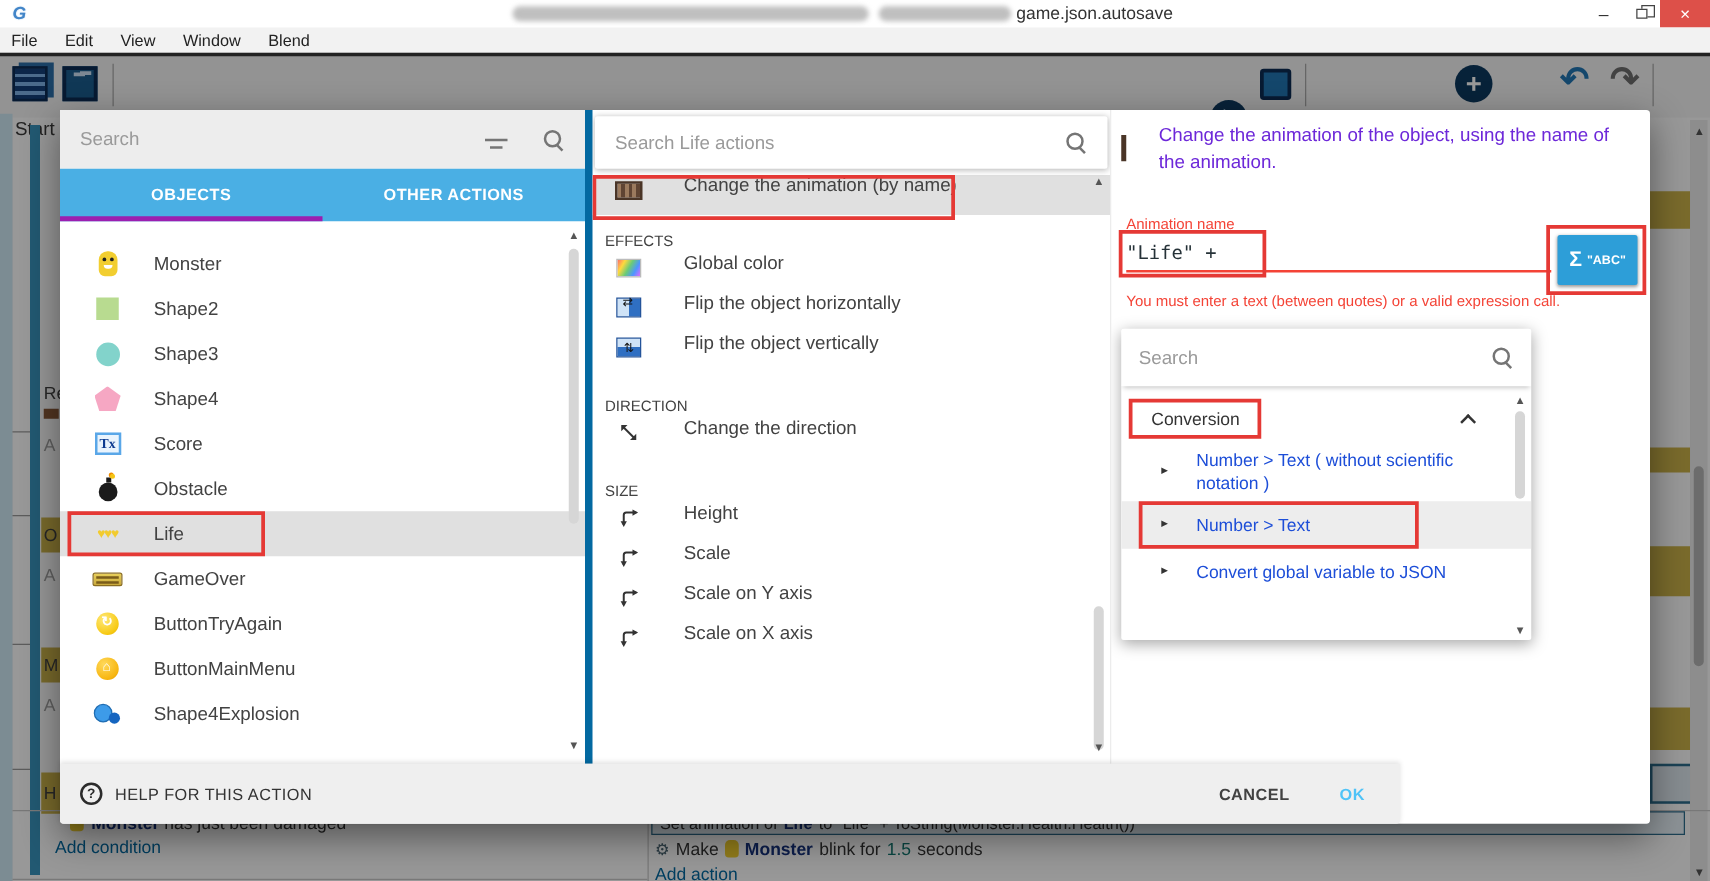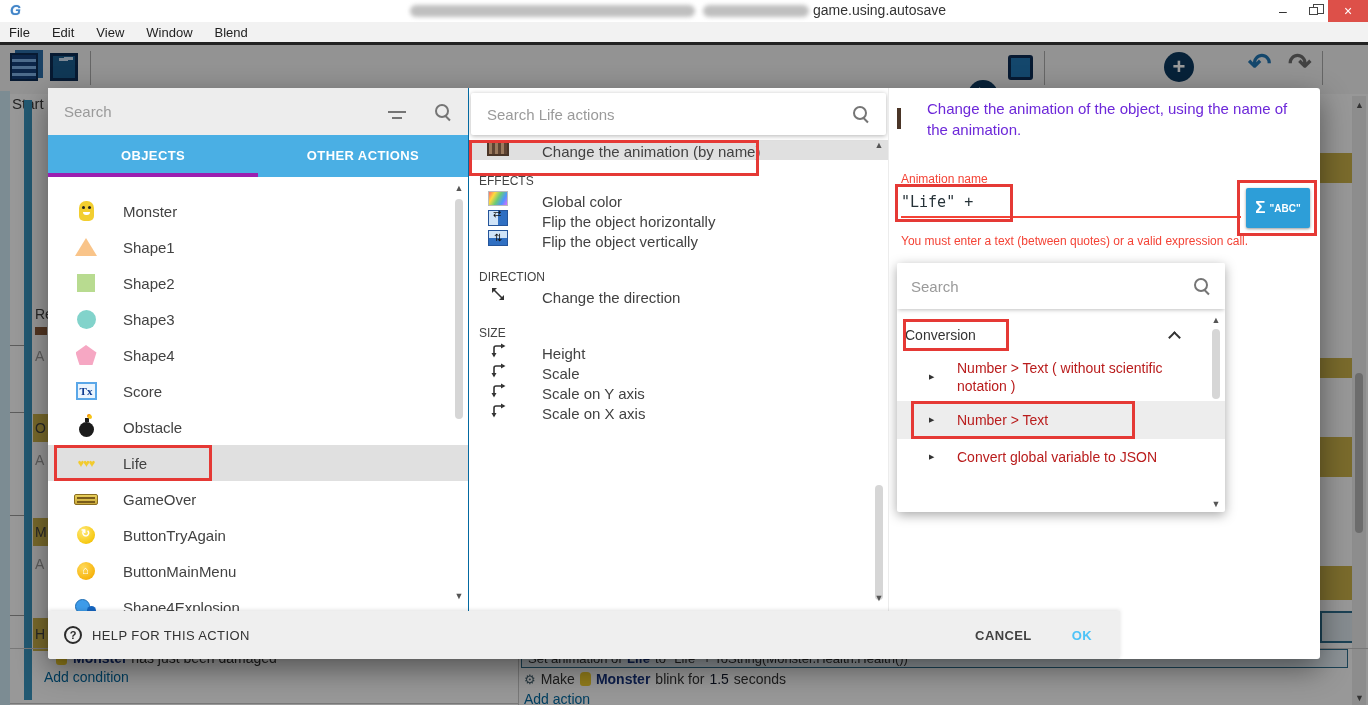--- a/index.html
+++ b/index.html
@@ -79,33 +79,33 @@
   .ra-up { left:1355px; top:55px; } .ra-down { left:1355px; top:648px; }
 
   .hline { height:1px; background:#c9c9c9; }
   .vline { width:1px; background:#c9c9c9; }
   .mini-monster { width:11px; height:14px; background:#f2cf2e; border-radius:4px 4px 3px 3px; display:inline-block; }
   .cond-row { left:56px; top:605px; display:flex; align-items:center; gap:6px; font-size:14px; color:#333; }
   .obj-ref { font-weight:bold; color:#16337e; }
   .add-link { font-size:14px; color:#0369a1; }
   .sel-action { left:521px; top:604px; width:827px; height:19px; border:1px solid #2e6e8e; background:#eaf3fa;
     display:flex; align-items:center; gap:5px; padding-left:6px; font-size:13px; color:#333; overflow:hidden; white-space:nowrap; }
-  .expr-green { color:#0f172a;text-align:center; }
+  .expr-green { color:#0f766e;text-align:center; }
   .make-row { left:524px; top:626px; display:flex; align-items:center; gap:5px; font-size:14px; color:#333; }
   .gear::before { content:"⚙"; color:#4a6572; font-size:13px; }
 
   
   .dim { position:absolute; left:0; top:42px; width:1368px; height:663px; background:rgba(0,0,0,.40); z-index:5; }
 
   
   .dialog { position:absolute; left:48px; top:88px; width:1272px; height:571px; background:#fff; z-index:10;
     border-radius:3px; box-shadow:0 10px 30px rgba(0,0,0,.45); }
   .col { position:absolute; top:0; height:523px; overflow:hidden; }
   .col-left { left:0; width:420px; }
-  .col-mid { left:420px; width:420px; border-left:1px solid #0369a1; }
+  .col-mid { left:420px; width:420px; border-left:6px solid #0369a1; }
   .col-right { left:840px; width:432px; border-left:1px solid #ececec; }
 
   .search-left { height:47px; background:#ededed; display:flex; align-items:center; padding:0 16px; gap:14px; }
   .search-input { flex:1; border:none; outline:none; background:transparent; font-size:15px; color:#444;
     font-family:"Liberation Sans",sans-serif; }
   .search-input::placeholder { color:#9a9a9a; }
   .icon-filter { width:18px; height:2px; background:#757575; position:relative; margin-right:14px; }
   .icon-filter::before { content:""; position:absolute; top:6px; left:4px; width:10px; height:2px; background:#757575; }
   .icon-mag { width:18px; height:18px; position:relative; flex:0 0 18px; }
   .icon-mag::before { content:""; position:absolute; top:1px; left:1px; width:10px; height:10px;
@@ -166,21 +166,21 @@
   .vscroll { position:absolute; width:12px; }
   .vs-left { right:3px; top:95px; bottom:10px; }
   .vs-mid { right:3px; top:52px; bottom:8px; }
   .vs-arrow { position:absolute; left:0; width:12px; text-align:center; font-size:9px; color:#555; }
   .vs-thumb { position:absolute; left:2px; width:8px; background:#d6d6d6; border-radius:4px; }
 
   
   .mid-search { position:absolute; left:2px; right:2px; top:5px; height:42px; background:#fff; border-radius:2px;
     box-shadow:0 1px 5px rgba(0,0,0,.3); display:flex; align-items:center; padding:0 16px; z-index:2; }
   .mid-list { padding-top:52px; }
-  .mid-row { height:20px; display:flex; align-items:flex-end; position:relative; }
+  .mid-row { height:32px; display:flex; align-items:flex-start; position:relative; }
   .mid-row.selected { background:#e0e0e0; }
   .mid-ic { width:24px; height:24px; margin-left:17px; margin-right:32px; display:flex; align-items:center; justify-content:center; }
   .mid-header { height:30px; padding-left:10px; font-size:12px; color:#424242; display:flex; align-items:flex-end;
     padding-bottom:2px; }
   .mt6 { margin-top:6px; }
   .icon-film { width:22px; height:15px; border:2px solid #4a3527;
     background:repeating-linear-gradient(90deg,#9b7a5e 0 3px,#5f4433 3px 6px); }
   .icon-rainbow { width:20px; height:15px; border:1px solid #bbb;
     background:linear-gradient(120deg,#ff6b6b 0%,#ffd93d 25%,#6bcb77 50%,#4d96ff 75%,#e06bff 100%); }
   .icon-fliph { width:20px; height:16px; background:linear-gradient(90deg,#cfe3f7 0 50%,#2f6fc2 50% 100%);
@@ -202,25 +202,25 @@
     box-shadow:0 1px 3px rgba(0,0,0,.4); display:flex; align-items:center; justify-content:center; gap:4px;
     color:#fff; cursor:pointer; }
   .sigma-g { font-size:17px; font-weight:bold; }
   .sigma-t { font-size:10px; font-weight:bold; }
   .error-text { position:absolute; left:12px; top:146px; width:356px; font-size:12px; line-height:15px; color:#f44336; }
   .picker { position:absolute; left:8px; top:175px; width:328px; height:249px; background:#fff; border-radius:2px;
     box-shadow:0 3px 12px rgba(0,0,0,.35); overflow:hidden; }
   .pick-search { height:46px; display:flex; align-items:center; padding:0 14px; box-shadow:0 2px 4px -1px rgba(0,0,0,.25);
     position:relative; z-index:2; background:#fff; }
   .pick-list { padding-top:8px; }
-  .pick-group { height:36px; display:flex; align-items:center; padding-left:8px; font-size:14px; color:#333; position:relative; }
+  .pick-group { height:36px; display:flex; align-items:center; padding-left:24px; font-size:14px; color:#333; position:relative; }
   .chev-up { position:absolute; right:46px; top:16px; width:9px; height:9px; border-left:2px solid #333;
     border-top:2px solid #333; transform:rotate(45deg); }
   .pick-item { position:relative; display:flex; align-items:center; padding:0 44px 0 60px; font-size:14px;
-    line-height:18px; color:#b91c1c; min-height:36px; }
+    line-height:18px; color:#1d4ed8; min-height:36px; }
   .pick-item.two-line { height:48px; }
   .pick-item.selected { background:#ededed; height:38px; }
   .bullet { position:absolute; left:32px; font-size:7px; color:#333; }
   .bullet::before { content:"▶"; }
   .pick-scroll { position:absolute; right:3px; top:52px; bottom:3px; width:12px; }
 
   
   .footer { position:absolute; left:0; top:523px; width:1072px; height:48px; background:#efefef;
     border-radius:0 0 3px 3px; display:flex; align-items:center; box-shadow:0 -1px 4px rgba(0,0,0,.12); }
   .icon-help { width:18px; height:18px; border:2px solid #2b2b2b; border-radius:50%; display:flex; align-items:center;
@@ -231,21 +231,21 @@
   .btn-cancel { font-size:13px; font-weight:bold; color:#424242; margin-right:40px; cursor:pointer; letter-spacing:.4px; }
   .btn-ok { font-size:13px; font-weight:bold; color:#4fc3f7; margin-right:28px; cursor:pointer; letter-spacing:.4px; }
 </style>
 </head>
 <body>
 
 <div class="titlebar">
   <span class="logo">G</span>
   <div class="title-blur tb1"></div>
   <div class="title-blur tb2"></div>
-  <span class="title-text">game.using.autosave</span>
+  <span class="title-text">game.json.autosave</span>
   <div class="win-btn win-min">–</div>
   <div class="win-btn win-restore">
       <span class="sq"></span>
     </div>
   <div class="win-btn win-close">×</div>
 </div>
 
 <div class="menubar">
   <span>File</span>
   <span>Edit</span>
@@ -344,26 +344,20 @@
       <div class="tab">OBJECTS</div>
       <div class="tab">OTHER ACTIONS</div>
       <div class="tab-underline"></div>
     </div>
     <div class="obj-list">
       <div class="obj-row">
         <span class="obj-ic">
             <span class="icon-monster"></span>
           </span>
         <span class="row-label">Monster</span>
-        </div>
-      <div class="obj-row">
-        <span class="obj-ic">
-            <span class="icon-tri"></span>
-          </span>
-        <span class="row-label">Shape1</span>
         </div>
       <div class="obj-row">
         <span class="obj-ic">
             <span class="icon-sq"></span>
           </span>
         <span class="row-label">Shape2</span>
         </div>
       <div class="obj-row">
         <span class="obj-ic">
             <span class="icon-circ"></span>

